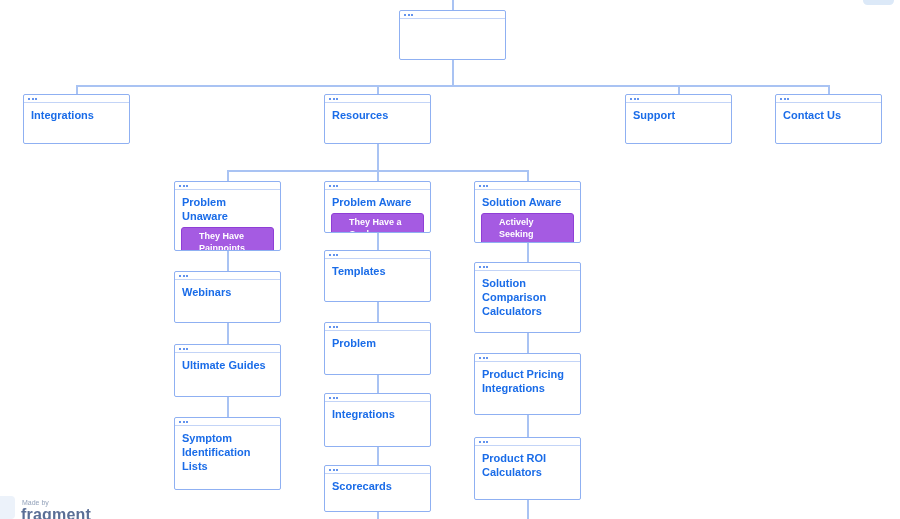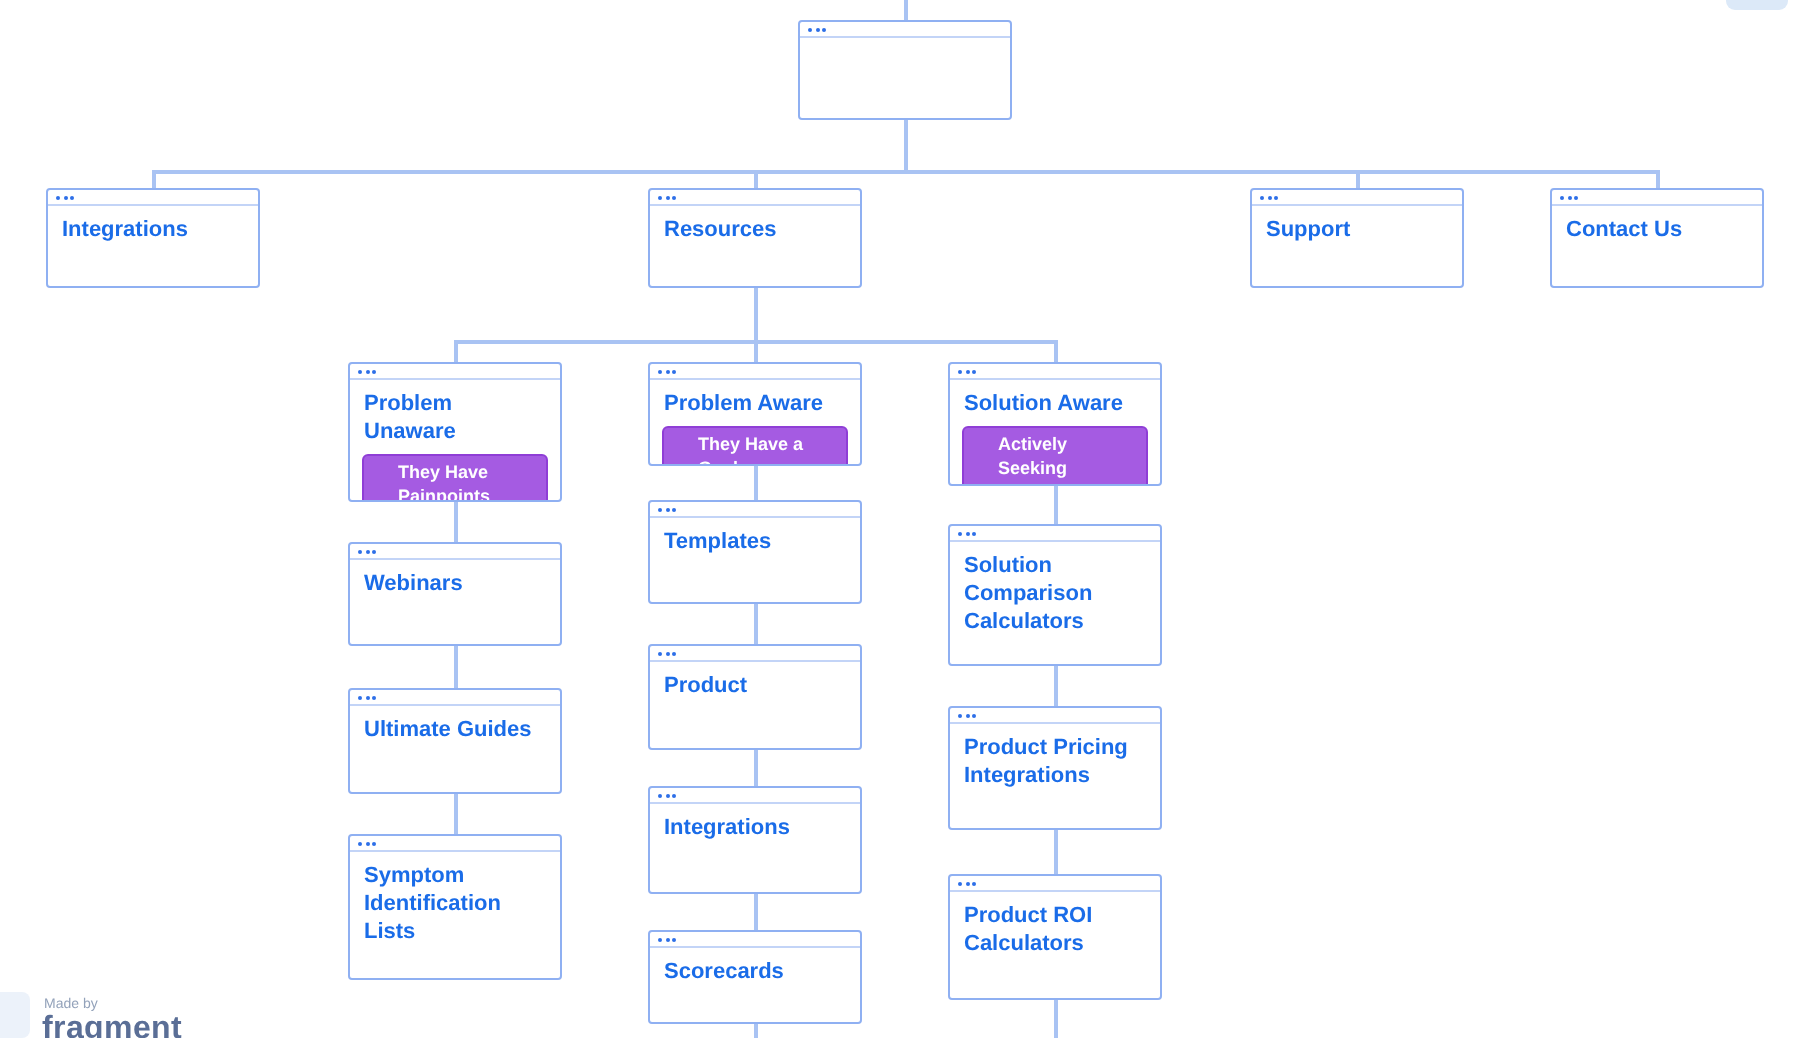--- a/index.html
+++ b/index.html
@@ -202,21 +202,21 @@
   </div>
 
   <div class="node" style="left:324px;top:322px;height:53px">
     <div class="node-header">
       <span class="dots">
           <i></i>
           <i></i>
           <i></i>
         </span>
     </div>
-    <div class="node-label">Product</div>
+    <div class="node-label">Problem</div>
   </div>
 
   <div class="node" style="left:324px;top:393px;height:54px">
     <div class="node-header">
       <span class="dots">
           <i></i>
           <i></i>
           <i></i>
         </span>
     </div>

